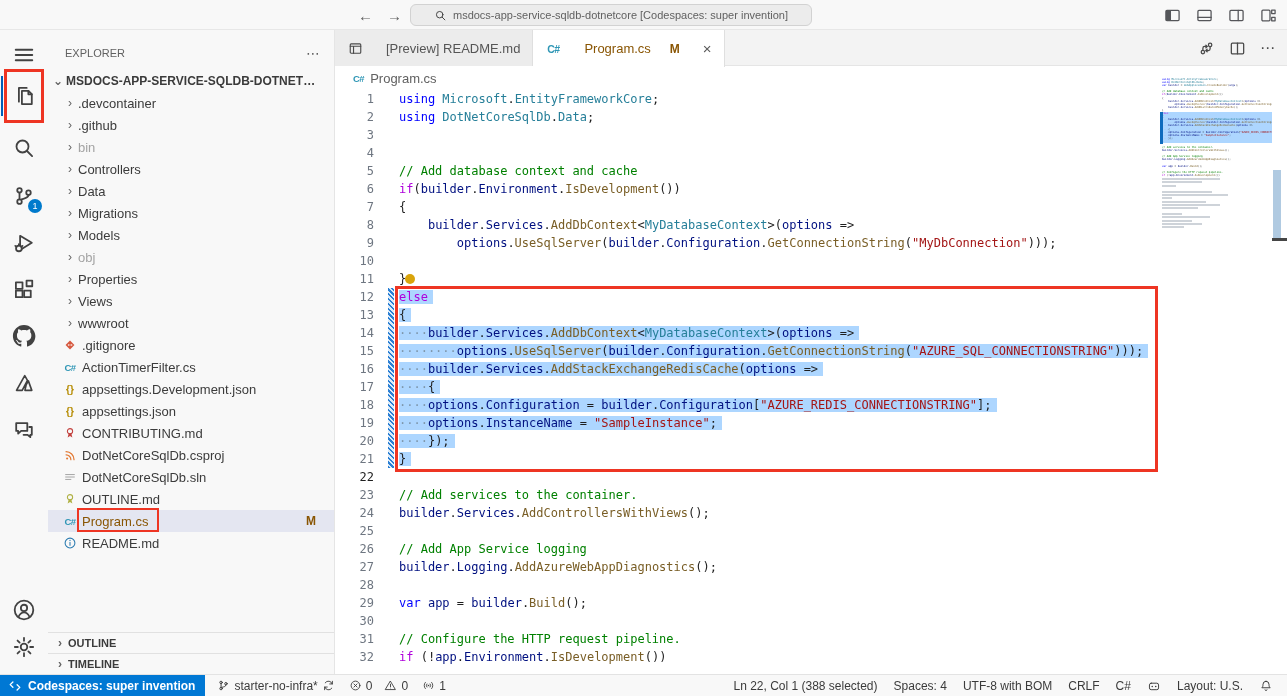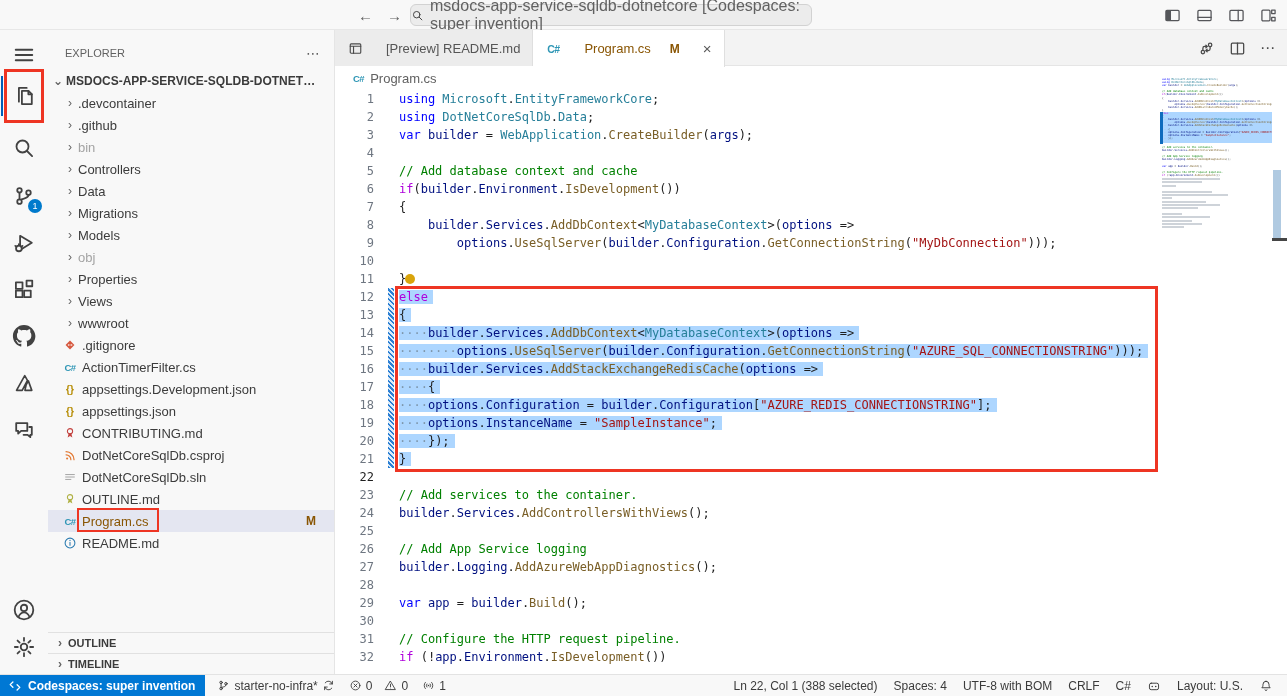--- a/index.html
+++ b/index.html
@@ -3,21 +3,21 @@
 <meta charset="utf-8">
 <style>
   * { margin:0; padding:0; box-sizing:border-box; }
   body { font-family:"Liberation Sans","DejaVu Sans",sans-serif; background:#fff; }
   .screen { position:relative; width:1287px; height:696px; overflow:hidden; background:#fff; }
 
   
   .titlebar { position:relative; height:30px; background:#f8f8f8; border-bottom:1px solid #e7e7e7; }
   .nav-arrows { position:absolute; left:358px; top:0; height:30px; display:flex; align-items:center; gap:14px; color:#5f5f5f; font-size:15px; }
   .nav-arrows span { cursor:default; }
-  .searchbox { position:absolute; left:410px; top:4px; width:402px; height:22px; background:#ececec; border:1px solid #d2d2d2; border-radius:6px; display:flex; align-items:center; justify-content:center; gap:6px; color:#616161; font-size:16px; }
+  .searchbox { position:absolute; left:410px; top:4px; width:402px; height:22px; background:#ececec; border:1px solid #d2d2d2; border-radius:6px; display:flex; align-items:center; justify-content:center; gap:6px; color:#616161; font-size:11px; }
   .tb-icons { position:absolute; right:10px; top:0; height:30px; display:flex; align-items:center; gap:14px; }
   .tb-icons .tbi { width:18px; height:18px; display:flex; align-items:center; justify-content:center; }
 
   
   .main { display:flex; height:644px; }
 
   
   .activitybar { position:relative; width:48px; background:#f8f8f8; flex-shrink:0; }
   .ab-item { position:absolute; left:10px; width:28px; height:28px; display:flex; align-items:center; justify-content:center; }
   .ab-badge { position:absolute; right:-4px; bottom:-3px; width:14px; height:14px; border-radius:50%; background:#007acc; color:#fff; font-size:9px; display:flex; align-items:center; justify-content:center; }
@@ -430,21 +430,20 @@
           <div class="cl">
             <span class="gut">1</span>
             <span class="lc"><span class="tk-k">using</span><span class="tk-p"> </span><span class="tk-t">Microsoft</span><span class="tk-p">.</span><span class="tk-t">EntityFrameworkCore</span><span class="tk-p">;</span></span>
           </div>
           <div class="cl">
             <span class="gut">2</span>
             <span class="lc"><span class="tk-k">using</span><span class="tk-p"> </span><span class="tk-t">DotNetCoreSqlDb</span><span class="tk-p">.</span><span class="tk-t">Data</span><span class="tk-p">;</span></span>
           </div>
           <div class="cl">
             <span class="gut">3</span>
-            <span class="lc"><span class="tk-k">var</span><span class="tk-p"> </span><span class="tk-v">builder</span><span class="tk-p"> = </span><span class="tk-t">WebApplication</span><span class="tk-p">.</span><span class="tk-m">CreateBuilder</span><span class="tk-p">(</span><span class="tk-v">args</span><span class="tk-p">);</span></span>
           </div>
           <div class="cl">
             <span class="gut">4</span>
             <span class="lc"></span>
           </div>
           <div class="cl">
             <span class="gut">5</span>
             <span class="lc"><span class="tk-cm">// Add database context and cache</span></span>
           </div>
           <div class="cl">

